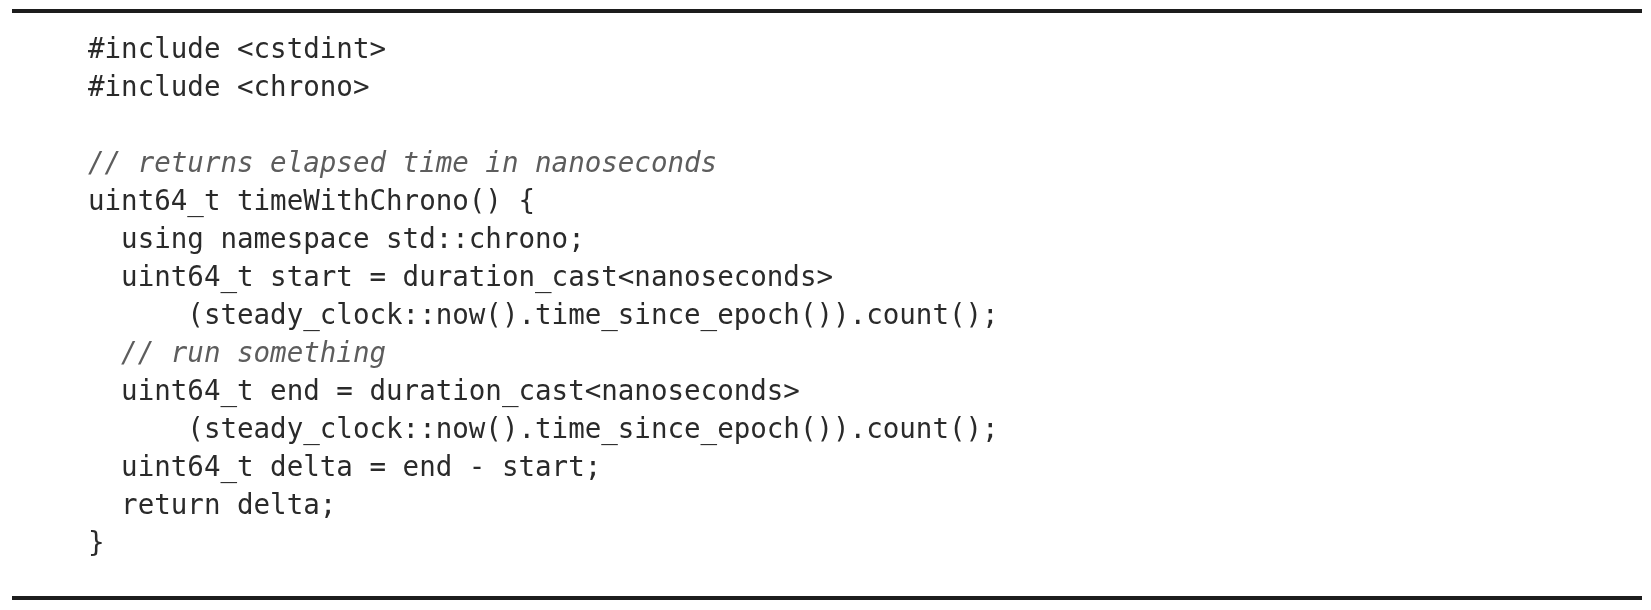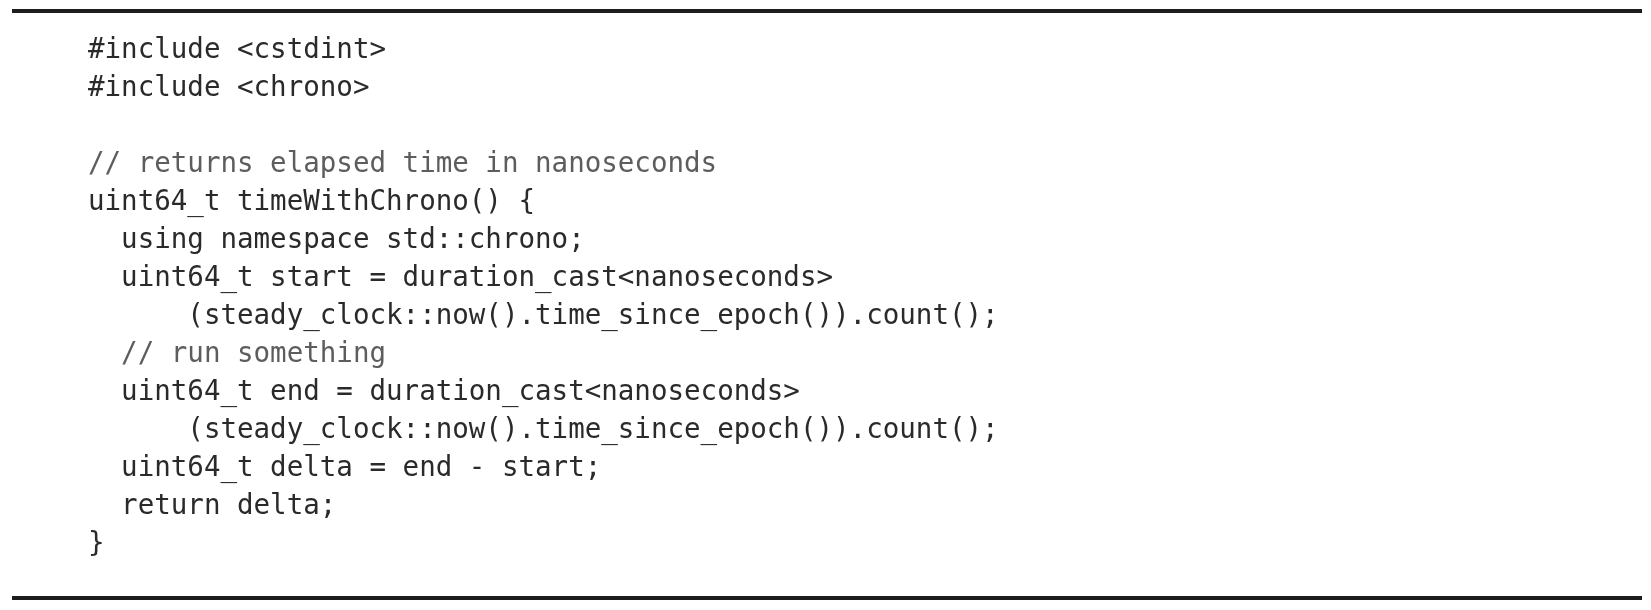--- a/index.html
+++ b/index.html
@@ -35,20 +35,21 @@
     font-family: "DejaVu Sans Mono", monospace;
     font-size: 27.5px;
     line-height: 38px;
     color: var(--text-color, #2a2a2a);
   }
   .code-line {
     white-space: pre;
     min-height: 38px;
   }
   .code-line.comment {
+    font-style: italic;
     color: var(--comment-color, #5d5d5d);
   }
 </style>
 </head>
 <body>
 
 <div class="figure" style="--rule-color: #1d1d1d; --text-color: #2a2a2a; --comment-color: #5d5d5d;">
   <div class="rule top"></div>
   <pre class="code"><div class="code-line">#include &lt;cstdint&gt;</div><div class="code-line">#include &lt;chrono&gt;</div><div class="code-line"></div><div class="code-line comment">// returns elapsed time in nanoseconds</div><div class="code-line">uint64_t timeWithChrono() {</div><div class="code-line">  using namespace std::chrono;</div><div class="code-line">  uint64_t start = duration_cast&lt;nanoseconds&gt;</div><div class="code-line">      (steady_clock::now().time_since_epoch()).count();</div><div class="code-line comment">  // run something</div><div class="code-line">  uint64_t end = duration_cast&lt;nanoseconds&gt;</div><div class="code-line">      (steady_clock::now().time_since_epoch()).count();</div><div class="code-line">  uint64_t delta = end - start;</div><div class="code-line">  return delta;</div><div class="code-line">}</div></pre>
   <div class="rule bottom"></div>

